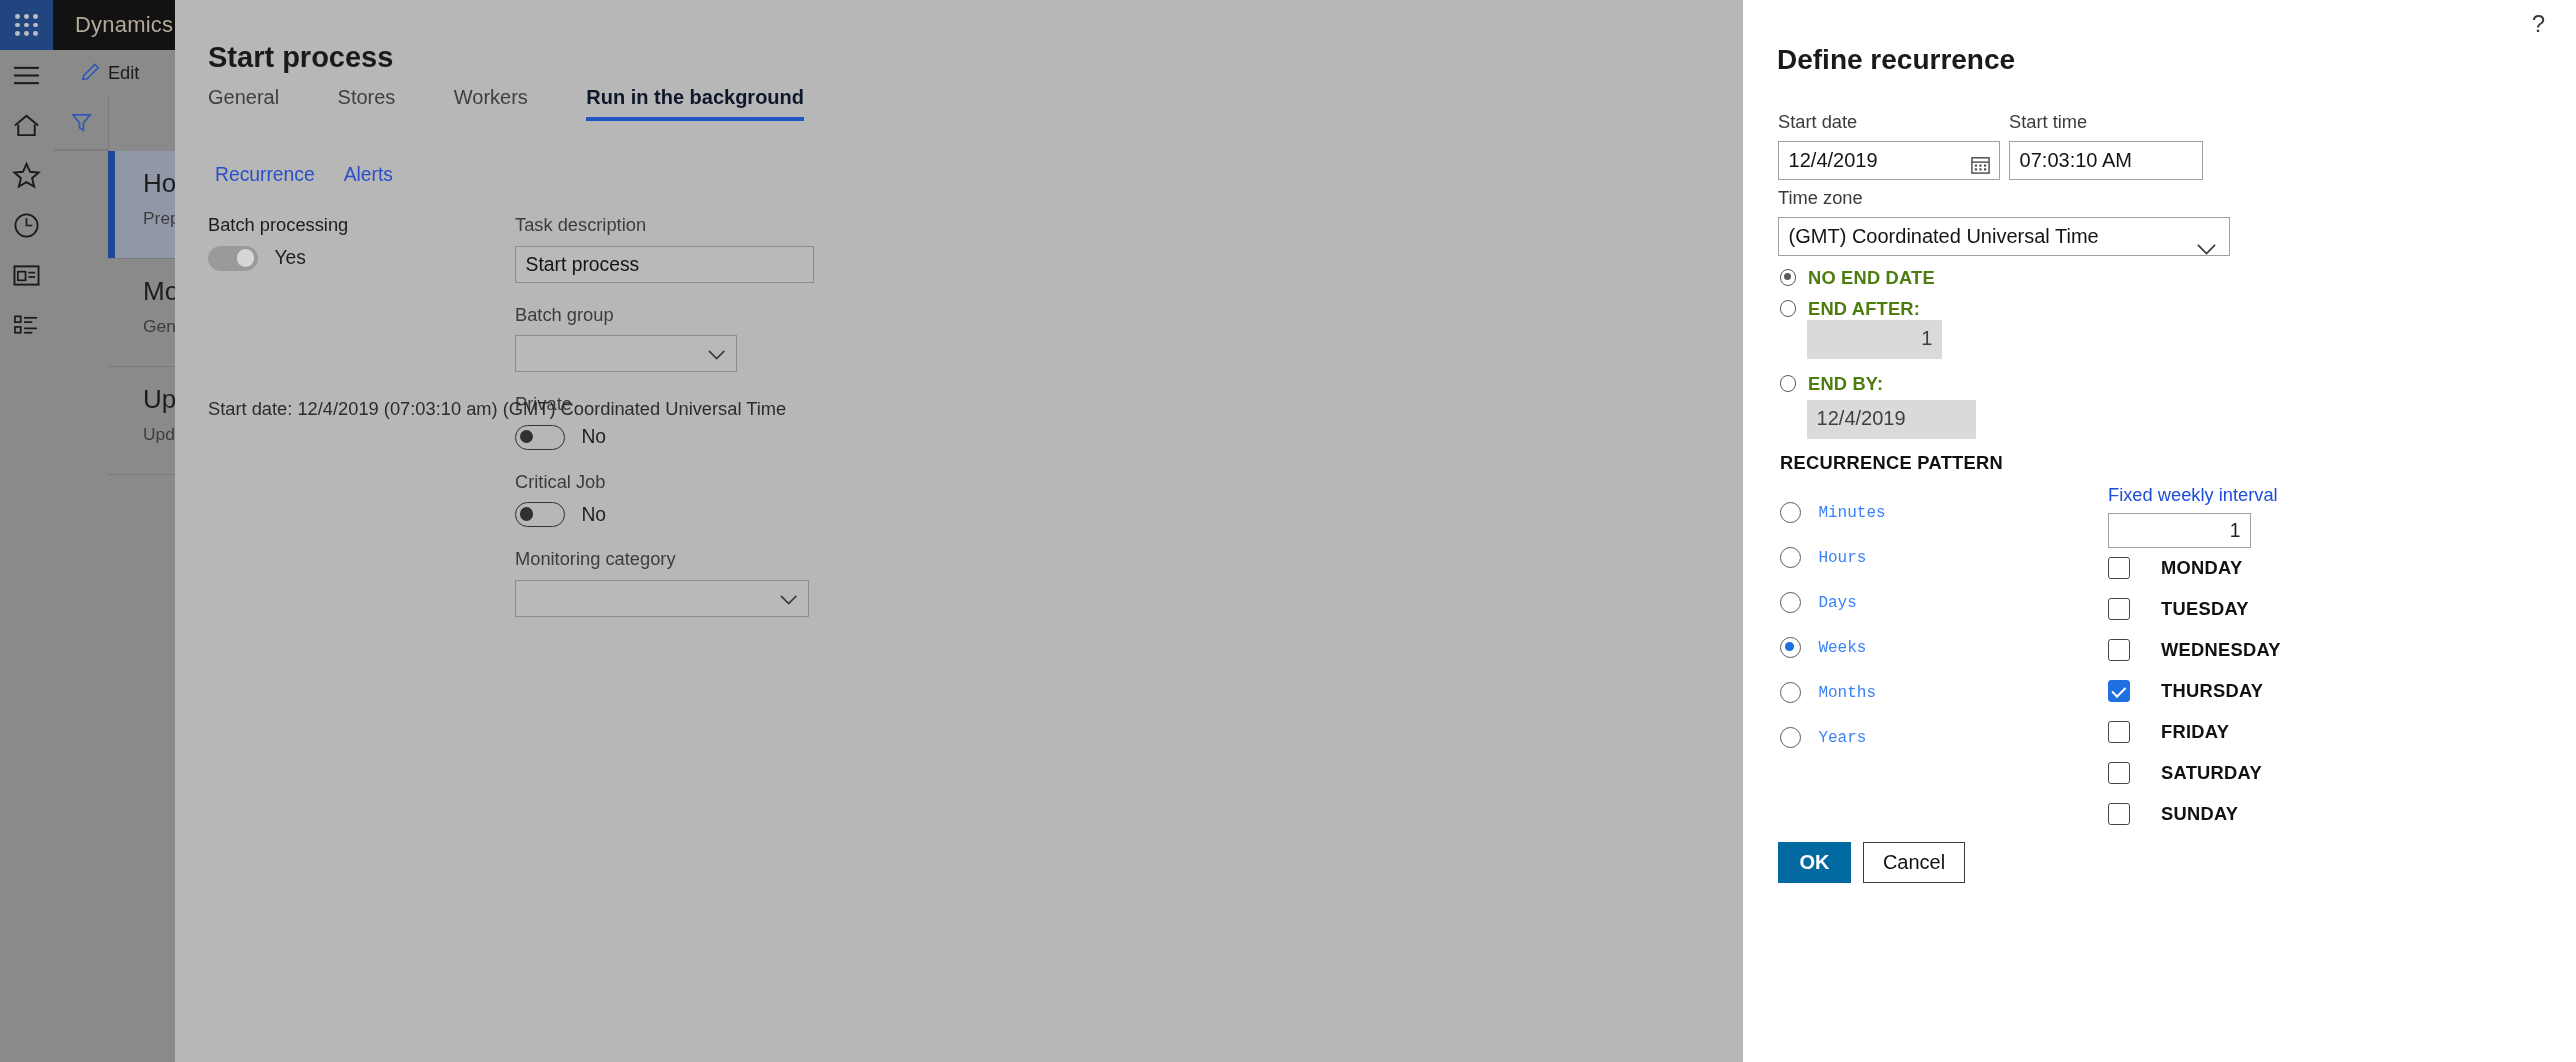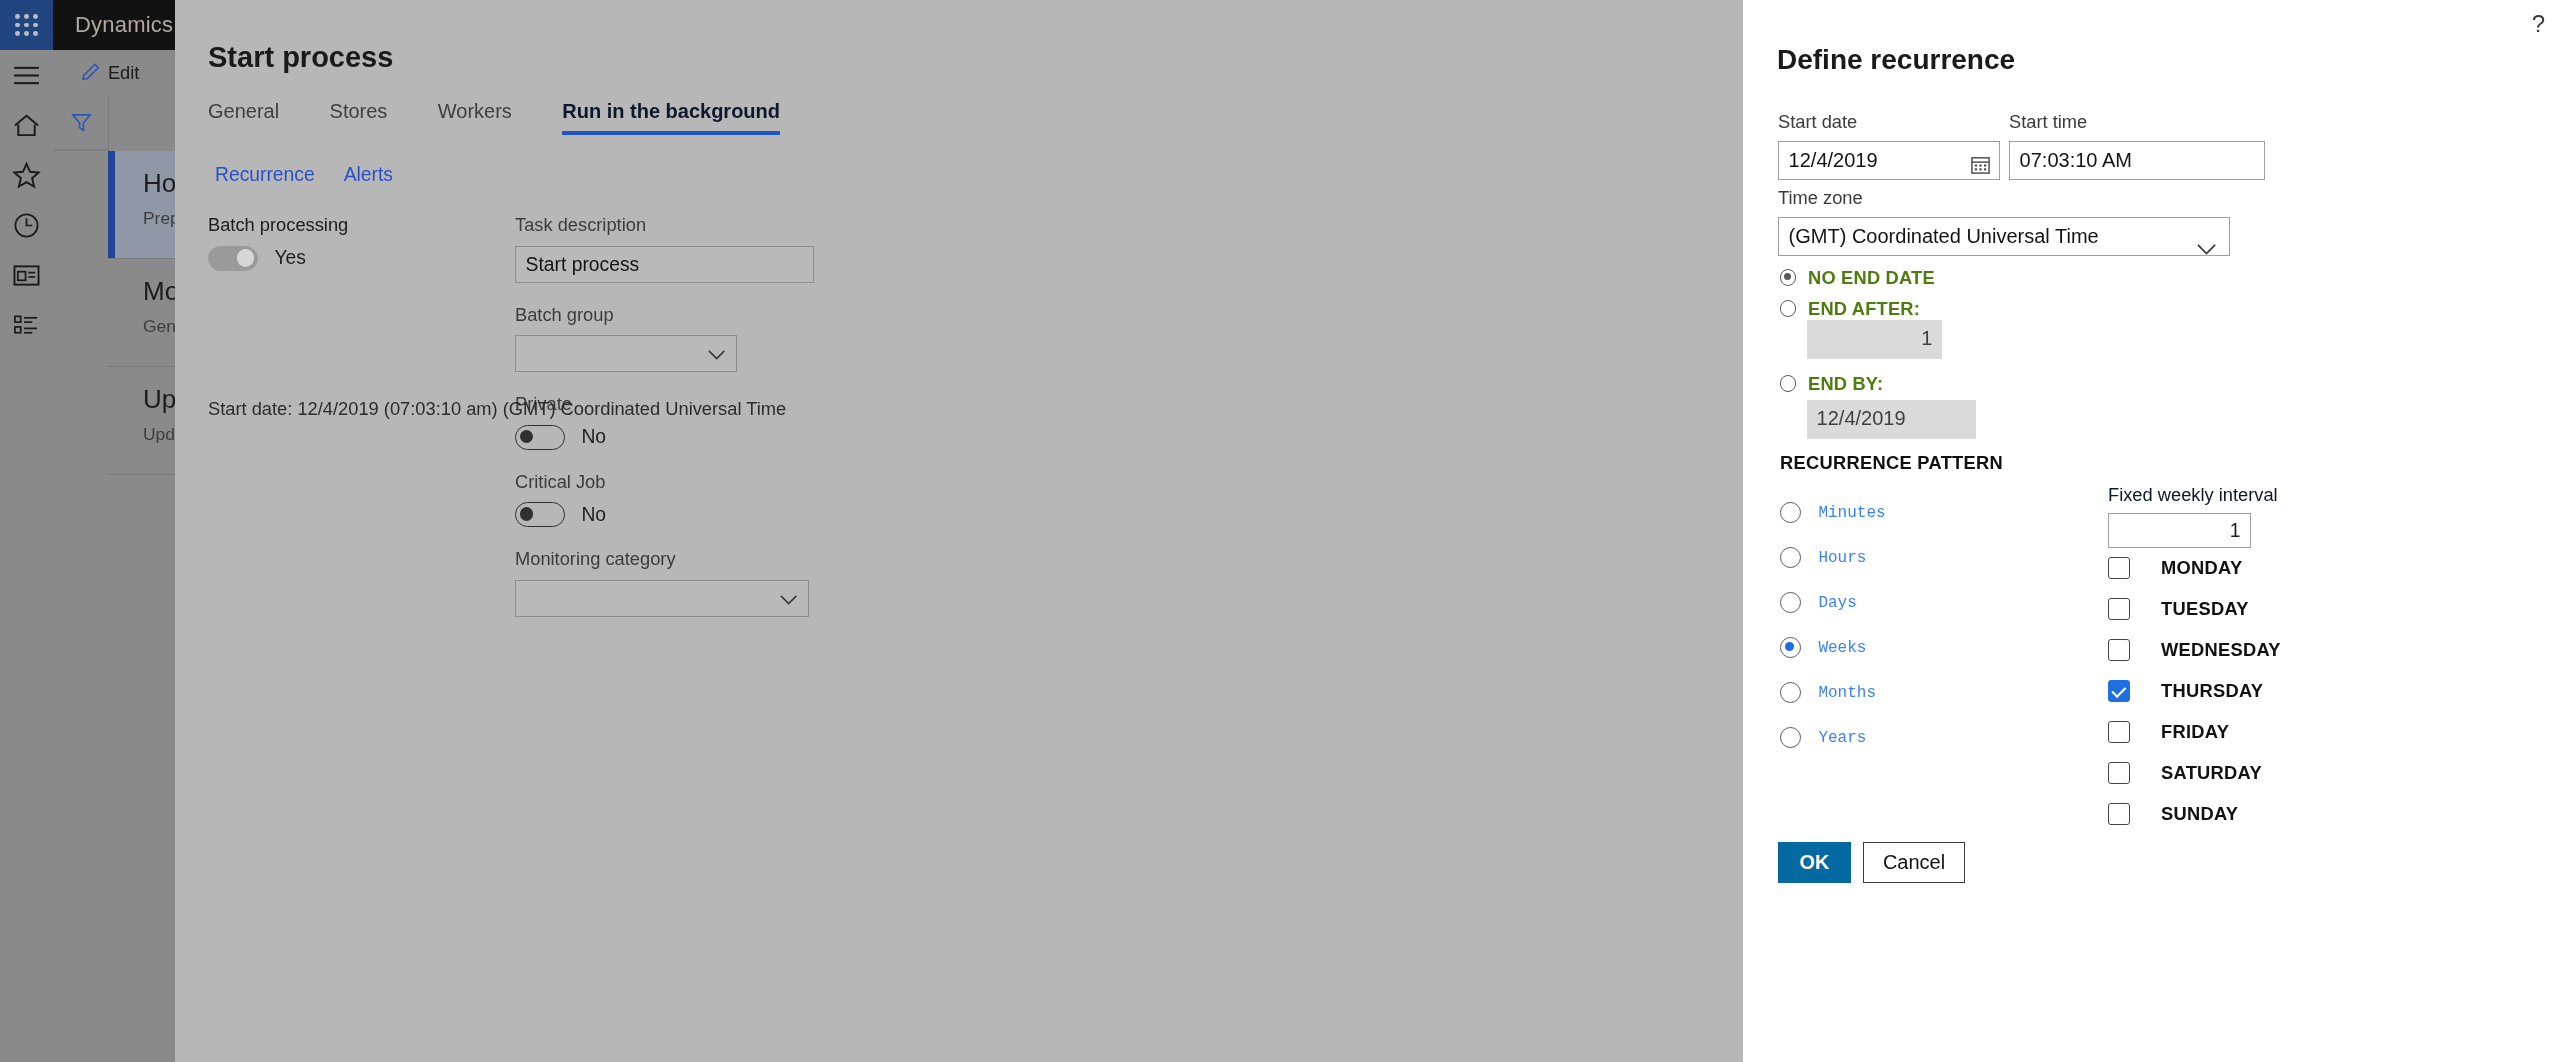--- a/index.html
+++ b/index.html
@@ -216,23 +216,23 @@
   }
   .dlg-title {
     position: absolute;
     left: 33px; top: 41px;
     font-size: 29px;
     color: #1a1a1a;
     font-weight: 600;
   }
   .tabs {
     position: absolute;
-    left: 33px; top: 100px;
-    display: flex;
-    gap: 8px;
+    left: 33px; top: 86px;
+    display: flex;
+    gap: 16px;
     align-items: flex-end;
   }
   .tab {
     font-size: 20px;
     color: #3f3f3f;
     padding: 0 17.4px 11.6px 0;
     margin-right: 25px;
     white-space: nowrap;
     position: relative;
   }
@@ -500,21 +500,21 @@
     border: 1.9px solid #5a5a5a;
   }
   .rec-item .radio::after { left: 4.3px; top: 4.3px; width: 8.7px; height: 8.7px; }
 
   .weekly-wrap {
     position: absolute;
     left: 2108px; top: 484px;
   }
   .fwi-label {
     font-size: 18.3px;
-    color: #0f172a;
+    color: #1d4ed8;
     margin-bottom: 6.8px;
     white-space: nowrap;
   }
   .fwi-input {
     width: 143px;
     height: 35px;
     box-sizing: border-box;
     border: 1px solid #a0a0a0;
     background: #fff;
     font-size: 19.3px;
@@ -827,21 +827,21 @@
               <rect x="9.8" y="15" width="2.4" height="2.2"></rect>
               <rect x="14.6" y="15" width="2.4" height="2.2"></rect>
             </g>
           </svg>
       </span>
     </div>
   </div>
 
   <div class="starttime-wrap">
     <div class="p-label">Start time</div>
-    <div class="p-input" style="width:256px; margin-top:7.7px;">07:03:10 AM</div>
+    <div class="p-input" style="width:194px; margin-top:7.7px;">07:03:10 AM</div>
   </div>
 
   <div class="tz-wrap">
     <div class="p-label">Time zone</div>
     <div class="p-input" style="width:452px; margin-top:7.7px;">
       <span>(GMT) Coordinated Universal Time</span>
       <span class="sel-chev-p">
         <svg width="21" height="13.5" viewBox="0 0 22 14">
             <path d="M2 2 L11 11 L20 2" fill="none" stroke="#3a3a3a" stroke-width="1.8"></path>
           </svg>

